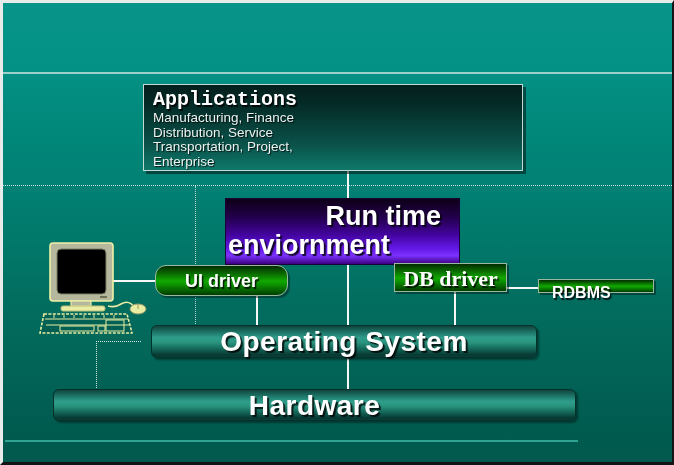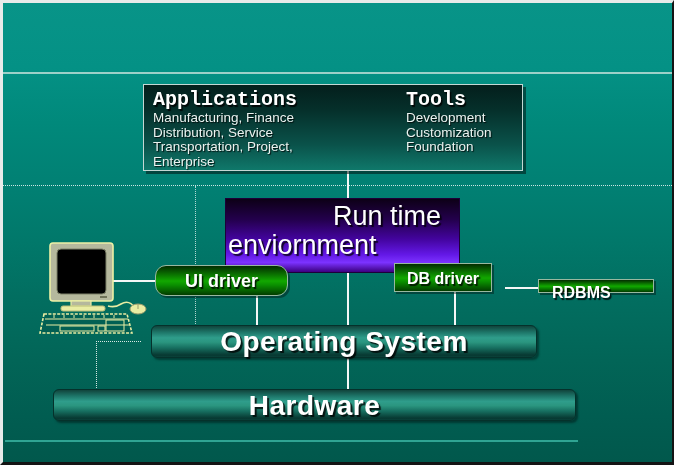--- a/index.html
+++ b/index.html
@@ -36,37 +36,37 @@
     background:linear-gradient(180deg,#041f1c 0%,#05302b 30%,#0a524a 70%,#0f786a 100%);
     border:1px solid #c4d8d4;
     box-shadow:3px 3px 0 rgba(2,22,19,.55);
   }
   .col{position:absolute;top:4px;}
   .col-apps{left:9px;}
   .col-tools{left:262px;}
   .box-title{font-size:20px;font-weight:bold;color:#fff;text-shadow:1.5px 1.5px 1px rgba(0,0,0,.85);line-height:22px;font-family:Liberation Mono, monospace;}
   .box-sub{font-size:13.5px;line-height:14.5px;color:#eaf3f0;text-shadow:1px 1px 1px rgba(0,0,0,.8);}
   .runtime-box{
-    left:222px;top:195px;width:235px;height:75px;
+    left:222px;top:195px;width:235px;height:67px;
     background:linear-gradient(180deg,#0d0016 0%,#23004c 28%,#43049e 55%,#6318e6 76%,#7c32ff 87%,#3c0080 100%);
     border:1px solid #1c0038;
-    font-weight:normal;font-size:27px;
+    font-weight:bold;font-size:27px;
     text-shadow:2px 2px 1px rgba(0,0,0,.8);
   }
   .runtime-l1{text-align:right;padding:3px 18px 0 0;line-height:29px;}
   .runtime-l2{text-align:left;padding-left:2px;line-height:29px;}
   .green-box{
     background:linear-gradient(180deg,#032c00 0%,#0d8700 38%,#12a800 52%,#0a8e00 66%,#023c00 100%);
     border:1px solid #98b8a0;
     font-weight:bold;text-align:center;
     text-shadow:1.5px 1.5px 1px rgba(0,0,0,.8);
     box-shadow:2px 2px 0 rgba(2,22,19,.45);
   }
   .ui-driver{left:152px;top:262px;width:133px;height:31px;font-size:18px;line-height:31px;border-radius:11px;}
-  .db-driver{left:391px;top:260px;width:98px;height:29px;font-size:16px;line-height:29px;}
+  .db-driver{left:391px;top:260px;width:113px;height:29px;font-size:22px;line-height:29px;font-family:Liberation Serif, serif;}
   .rdbms{left:535px;top:276px;width:116px;height:14px;font-size:16px;line-height:26px;text-align:left;padding-left:13px;}
   .bar{
     background:linear-gradient(180deg,#11443c 0%,#1d7568 20%,#2f9d8b 38%,#2b9680 52%,#177061 70%,#073831 94%,#0a423a 100%);
     border:1px solid #05312b;border-radius:6px;
     font-weight:bold;text-align:center;
     text-shadow:2px 2px 1px rgba(0,0,0,.8);
     box-shadow:2px 2px 2px rgba(2,22,19,.5);
   }
   .os-bar{left:148px;top:322px;width:386px;height:33px;font-size:28px;line-height:32px;letter-spacing:.5px;}
   .hw-bar{left:50px;top:386px;width:523px;height:32px;font-size:28px;line-height:31px;letter-spacing:.5px;}
@@ -92,26 +92,20 @@
   <div class="abs dot-path-h"></div>
   <div class="abs dot-path-v"></div>
 
   <div class="abs box apps-box">
     <div class="col col-apps">
       <div class="box-title">Applications</div>
       <div class="box-sub">Manufacturing, Finance</div>
       <div class="box-sub">Distribution, Service</div>
       <div class="box-sub">Transportation, Project,</div>
       <div class="box-sub">Enterprise</div>
-    </div>
-    <div class="col col-tools">
-      <div class="box-title">Tools</div>
-      <div class="box-sub">Development</div>
-      <div class="box-sub">Customization</div>
-      <div class="box-sub">Foundation</div>
     </div>
   </div>
 
   <div class="abs box runtime-box">
     <div class="runtime-l1">Run time</div>
     <div class="runtime-l2">enviornment</div>
   </div>
 
   <div class="abs box green-box ui-driver">UI driver</div>
   <div class="abs box green-box db-driver">DB driver</div>

